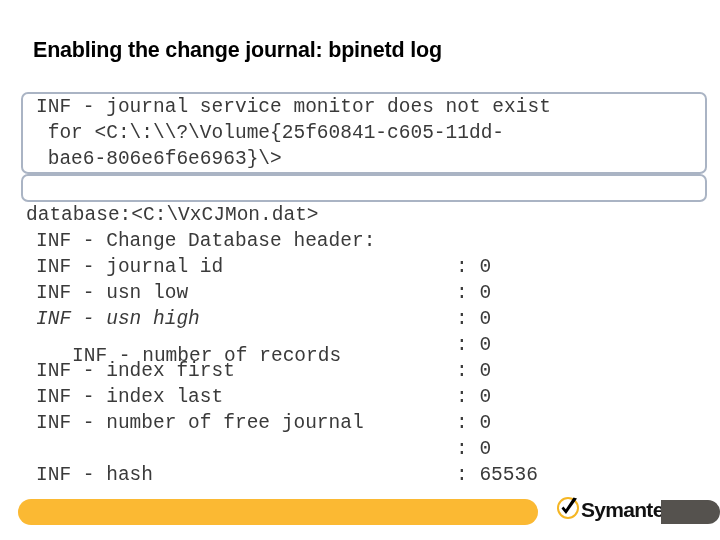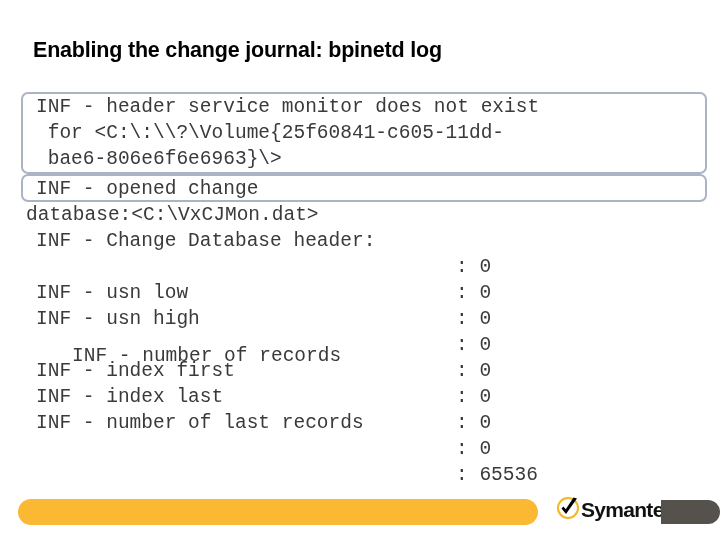--- a/index.html
+++ b/index.html
@@ -148,52 +148,53 @@
 
 <div class="slide">
 
   <div class="slide-title">Enabling the change journal: bpinetd log</div>
 
   <div class="log-area">
 
     <div class="log-box box-1"></div>
     <div class="log-box box-2"></div>
 
-    <div class="log-line" style="top:2px;">INF - header service monitor does not exist</div>
+    <div class="log-line" style="top:2px;">INF - journal service monitor does not exist</div>
     <div class="log-line" style="top:28px;"> for &lt;C:\:\\?\Volume{25f60841-c605-11dd-</div>
     <div class="log-line" style="top:54px;"> bae6-806e6f6e6963}\&gt;</div>
 
-    <div class="log-line" style="top:84px;">INF - opened change</div>
 
     <div class="log-line" style="left:26px; top:110px;">database:&lt;C:\VxCJMon.dat&gt;</div>
 
     <div class="log-line" style="top:136px;">INF - Change Database header:</div>
 
+    <div class="log-line" style="top:162px;">INF - journal id</div>
     <div class="log-line" style="left:456px; top:162px;">: 0</div>
 
     <div class="log-line" style="top:188px;">INF - usn low</div>
     <div class="log-line" style="left:456px; top:188px;">: 0</div>
 
-    <div class="log-line" style="top:214px;">INF - usn high</div>
+    <div class="log-line" style="top:214px;font-style:italic;">INF - usn high</div>
     <div class="log-line" style="left:456px; top:214px;">: 0</div>
 
     <div class="log-line" style="top:251px;margin-left:36px;">INF - number of records</div>
     <div class="log-line" style="left:456px; top:240px;">: 0</div>
 
     <div class="log-line" style="top:266px;">INF - index first</div>
     <div class="log-line" style="left:456px; top:266px;">: 0</div>
 
     <div class="log-line" style="top:292px;">INF - index last</div>
     <div class="log-line" style="left:456px; top:292px;">: 0</div>
 
-    <div class="log-line" style="top:318px;">INF - number of last records</div>
+    <div class="log-line" style="top:318px;">INF - number of free journal</div>
     <div class="log-line" style="left:456px; top:318px;">: 0</div>
 
     <div class="log-line" style="left:456px; top:344px;">: 0</div>
 
+    <div class="log-line" style="top:370px;">INF - hash</div>
     <div class="log-line" style="left:456px; top:370px;text-align:center;">: 65536</div>
 
   </div>
 
   <div class="footer-bar"></div>
 
   <div class="sym-logo">
     <span class="sym-mark">
       <span class="ring"></span>
       <svg class="tick" viewBox="0 0 26 26" xmlns="http://www.w3.org/2000/svg">

